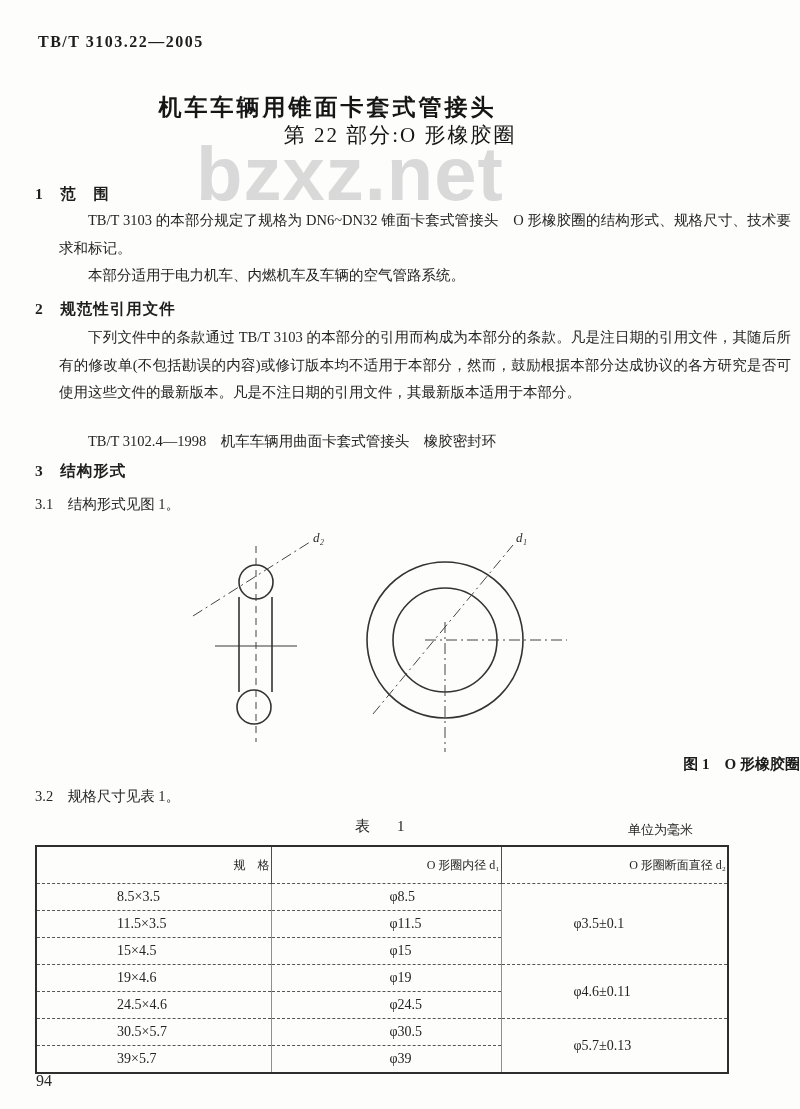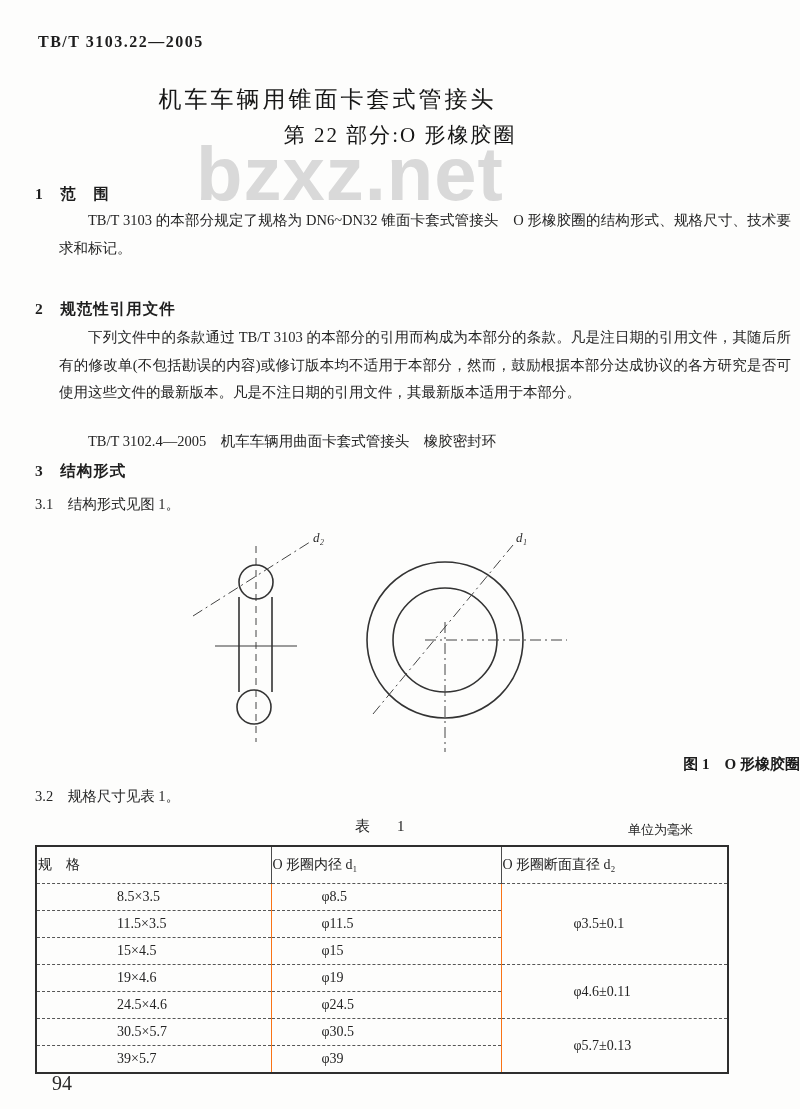--- a/index.html
+++ b/index.html
@@ -3,21 +3,21 @@
 <meta charset="utf-8">
 <style>
   html,body{margin:0;padding:0;background:#ffffff;}
   .page{
     position:relative;width:800px;height:1109px;background:#fdfdfc;
     font-family:"Liberation Serif","DejaVu Serif",serif;color:#262626;
     overflow:hidden;
   }
   .abs{position:absolute;}
   .doc-number{left:38px;top:33px;font-size:16px;font-weight:bold;letter-spacing:1.5px;color:#1d1d1d;}
-  .title-1{left:0;top:84px;width:655px;text-align:center;font-size:23px;font-weight:normal;letter-spacing:3px;color:#161616;z-index:2;}
+  .title-1{left:0;top:92px;width:655px;text-align:center;font-size:23px;font-weight:bold;letter-spacing:3px;color:#161616;z-index:2;}
   .title-2{left:0;top:121px;width:800px;text-align:center;font-size:21px;font-weight:normal;letter-spacing:2px;color:#161616;z-index:2;}
   .watermark{left:196px;top:136px;width:380px;font-family:"Liberation Sans","DejaVu Sans",sans-serif;
     font-size:76px;font-weight:bold;color:#d9d9d9;letter-spacing:1px;z-index:1;line-height:1;}
   .h2{font-size:15.5px;font-weight:bold;color:#1e1e1e;letter-spacing:1px;z-index:2;}
   .para{left:35px;width:732px;font-size:14.5px;line-height:27.5px;text-align:justify;
     text-indent:2em;color:#242424;z-index:2;margin-left:24px;}
   .sec1-h{left:35px;top:184px;}
   .p1{top:207px;}
   .p2{top:262px;}
   .sec2-h{left:35px;top:299px;}
@@ -28,51 +28,52 @@
   .s32{left:35px;top:787px;font-size:14.5px;z-index:2;}
   .fig-wrap{left:175px;top:518px;z-index:2;}
   .fig-caption{left:0;top:755px;width:800px;text-align:right;font-size:15px;font-weight:bold;color:#1c1c1c;z-index:2;}
   .tbl-caption{left:355px;top:817px;font-size:15px;font-weight:normal;letter-spacing:6px;color:#1c1c1c;z-index:2;}
   .unit-note{left:628px;top:821px;font-size:13px;color:#242424;z-index:2;}
   table.spec{
     position:absolute;left:35px;top:845px;width:692px;border-collapse:collapse;
     table-layout:fixed;border:2px solid #2e2e2e;font-size:14px;color:#242424;z-index:2;
   }
   table.spec col.c1{width:235px;} table.spec col.c2{width:230px;} table.spec col.c3{width:227px;}
-  table.spec th{height:34px;font-weight:normal;font-size:14px;text-align:left;
+  table.spec th{height:34px;font-weight:normal;font-size:12px;text-align:right;
     border-left:1px solid #4c4c4c;border-top:1px dashed #565656;vertical-align:middle;}
   table.spec td{height:24px;border-left:1px solid #f97316;border-top:1px dashed #565656;vertical-align:middle;}
   td.spec-cell{padding-left:80px;}
-  td.d1-cell{padding-left:50px;}
+  td.d1-cell{padding-left:118px;}
   td.d2-cell{padding-left:72px;}
-  .page-number{left:52px;top:1072px;font-size:20px;color:#2a2a2a;z-index:2;}
+  .page-number{left:36px;top:1072px;font-size:16px;color:#2a2a2a;z-index:2;}
   svg .thin{stroke:#3a3a3a;stroke-width:1.1;fill:none;}
   svg .med{stroke:#333333;stroke-width:1.6;fill:none;}
   svg .cl{stroke:#444444;stroke-width:1;fill:none;stroke-dasharray:11 4 2 4;}
   svg .dash{stroke:#444444;stroke-width:1;fill:none;stroke-dasharray:7 5;}
   svg text{font-family:"Liberation Serif","DejaVu Serif",serif;font-style:italic;font-size:13px;fill:#2a2a2a;}
 </style>
 </head>
 <body>
 
 <div class="page">
 
   <div class="abs doc-number">TB/T 3103.22—2005</div>
 
   <div class="abs watermark">bzxz.net</div>
 
   <div class="abs title-1">机车车辆用锥面卡套式管接头</div>
   <div class="abs title-2">第 22 部分:O 形橡胶圈</div>
 
   <div class="abs h2 sec1-h">1　范　围</div>
   <div class="abs para p1">TB/T 3103 的本部分规定了规格为 DN6~DN32 锥面卡套式管接头　O 形橡胶圈的结构形式、规格尺寸、技术要求和标记。</div>
+  <div class="abs para p2">本部分适用于电力机车、内燃机车及车辆的空气管路系统。</div>
 
   <div class="abs h2 sec2-h">2　规范性引用文件</div>
   <div class="abs para p3">下列文件中的条款通过 TB/T 3103 的本部分的引用而构成为本部分的条款。凡是注日期的引用文件，其随后所有的修改单(不包括勘误的内容)或修订版本均不适用于本部分，然而，鼓励根据本部分达成协议的各方研究是否可使用这些文件的最新版本。凡是不注日期的引用文件，其最新版本适用于本部分。</div>
-  <div class="abs para ref">TB/T 3102.4—2005　机车车辆用曲面卡套式管接头　橡胶密封环</div>
+  <div class="abs para ref">TB/T 3102.4—1998　机车车辆用曲面卡套式管接头　橡胶密封环</div>
 
   <div class="abs h2 sec3-h">3　结构形式</div>
   <div class="abs s31">3.1　结构形式见图 1。</div>
 
   <div class="abs fig-wrap">
     <svg width="440" height="236" viewBox="0 0 440 236">
       <defs>
         <pattern id="hatch" width="6" height="6" patternUnits="userSpaceOnUse">
           <path d="M0,6 L6,0 M0,0 L6,6" stroke="#3a3a3a" stroke-width="0.8"></path>
         </pattern>

